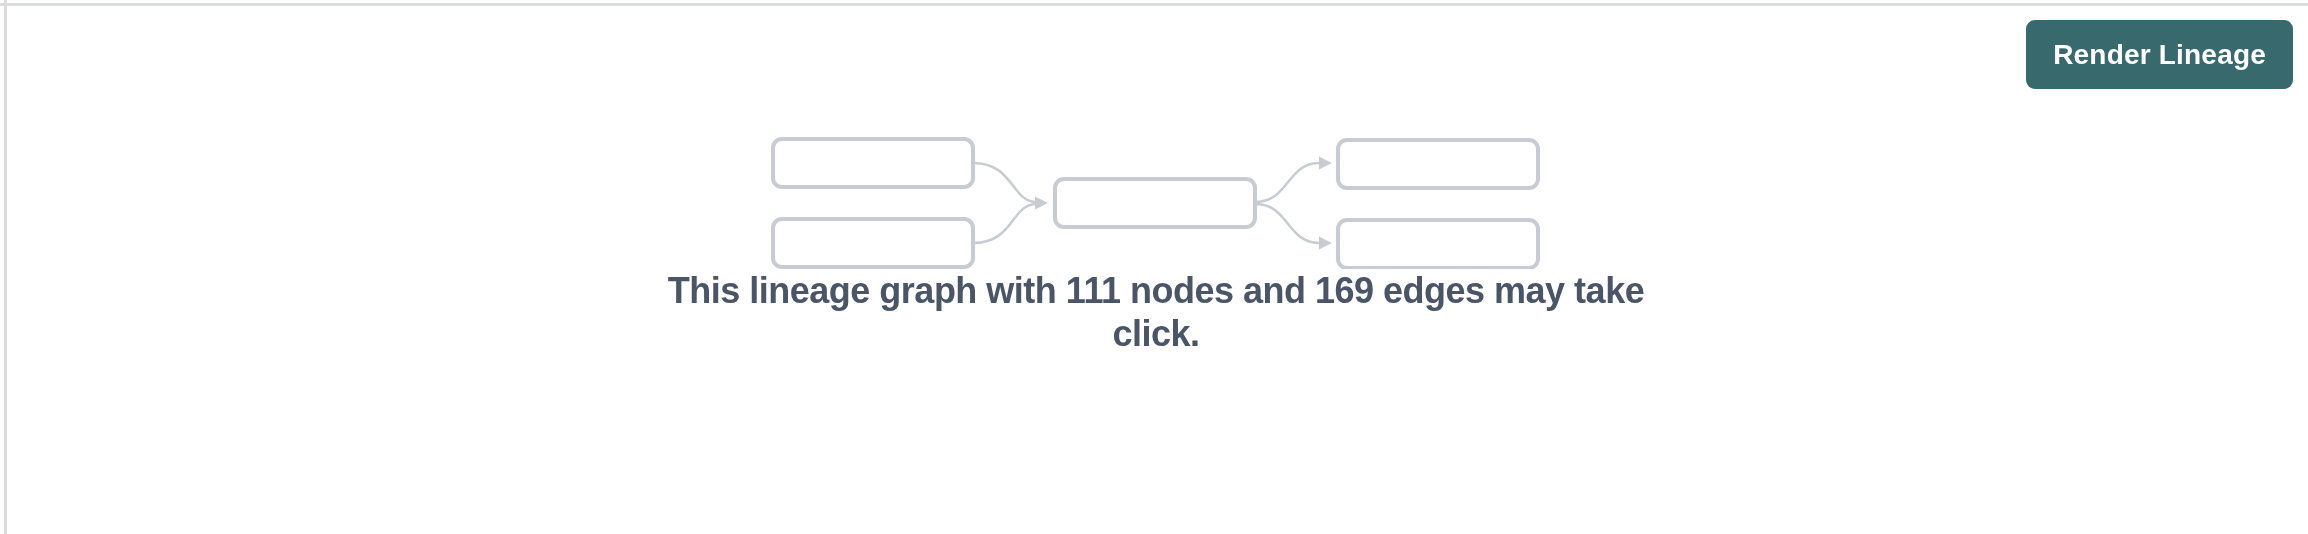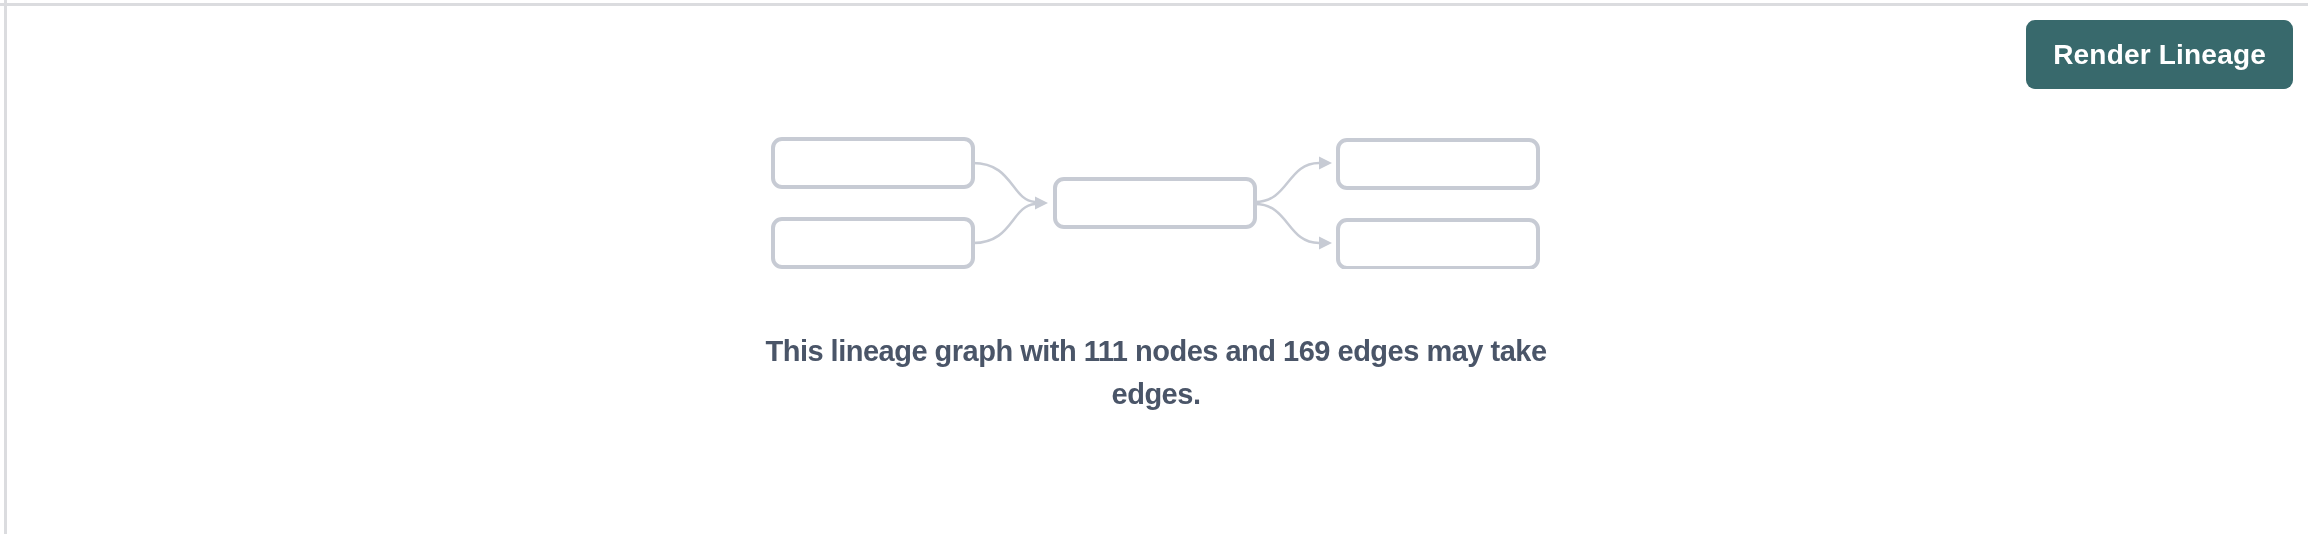--- a/index.html
+++ b/index.html
@@ -71,24 +71,23 @@
   .diagram .arrowhead {
     fill: var(--diagram-stroke, #c7cbd4);
     stroke: none;
   }
   .diagram .node {
     fill: #ffffff;
     stroke: var(--diagram-stroke, #c7cbd4);
     stroke-width: 4;
   }
   .message {
-    margin-top: 61px;
     text-align: center;
     color: var(--message-text, #4a5568);
-    font-size: 29px;
+    font-size: 36px;
     font-weight: 700;
     letter-spacing: -0.5px;
     line-height: 43px;
   }
   .message .line {
     white-space: nowrap;
   }
 </style>
 </head>
 <body>
@@ -116,17 +115,17 @@
         <rect class="node" x="0" y="0" width="200" height="48" rx="9"></rect>
         <rect class="node" x="0" y="80" width="200" height="48" rx="9"></rect>
         <rect class="node" x="282" y="40" width="200" height="48" rx="9"></rect>
         <rect class="node" x="565" y="1" width="200" height="48" rx="9"></rect>
         <rect class="node" x="565" y="81" width="200" height="48" rx="9"></rect>
       </g>
     </svg>
 
     <div class="message">
       <div class="line">This lineage graph with 111 nodes and 169 edges may take</div>
-      <div class="line">edges.</div>
+      <div class="line">click.</div>
     </div>
 
   </div>
 </div>
 
 </body></html>

